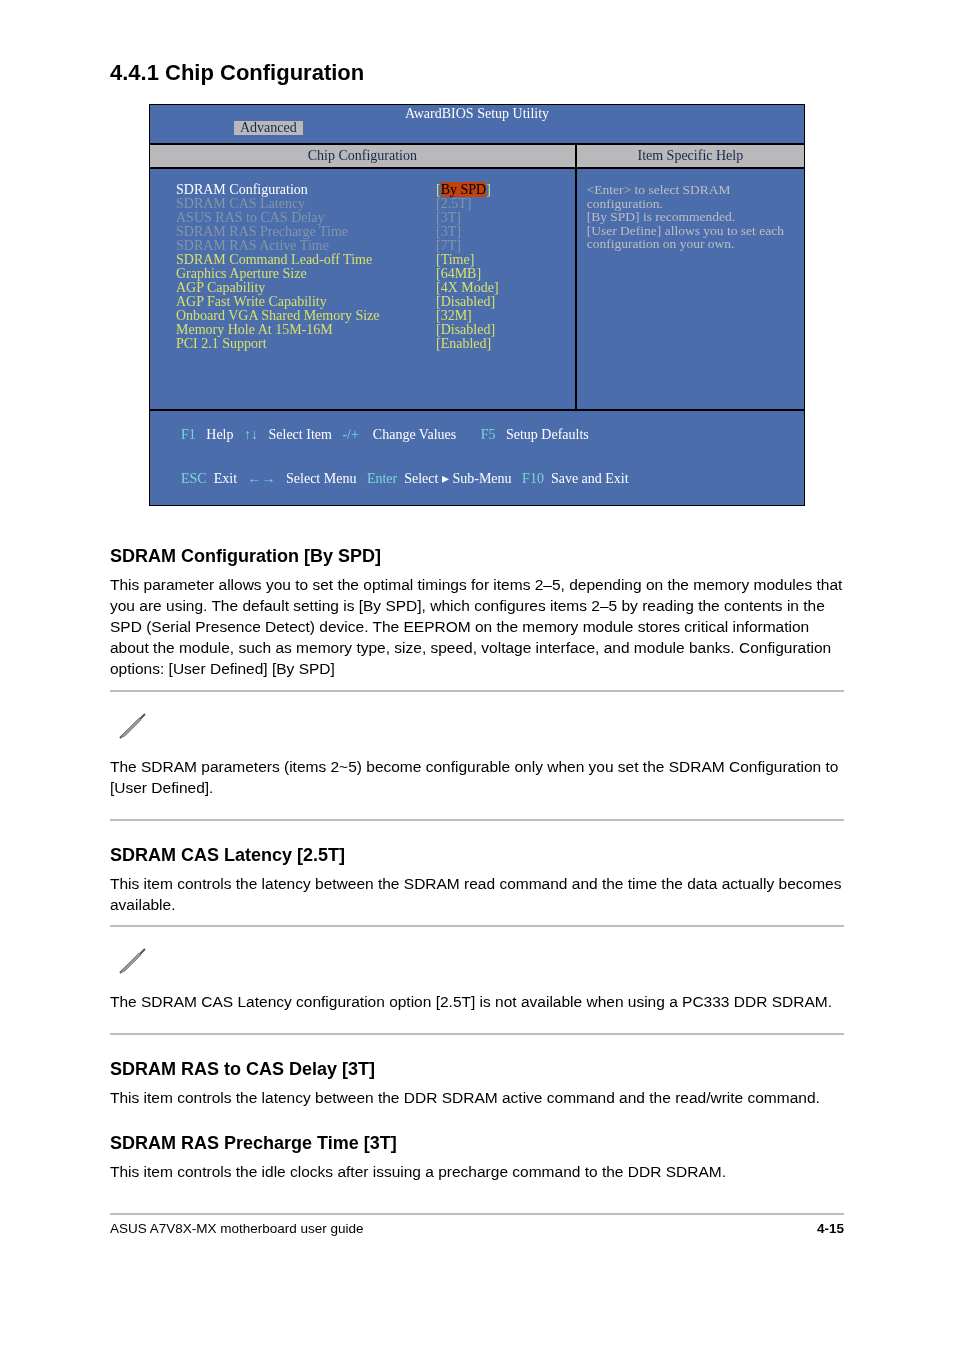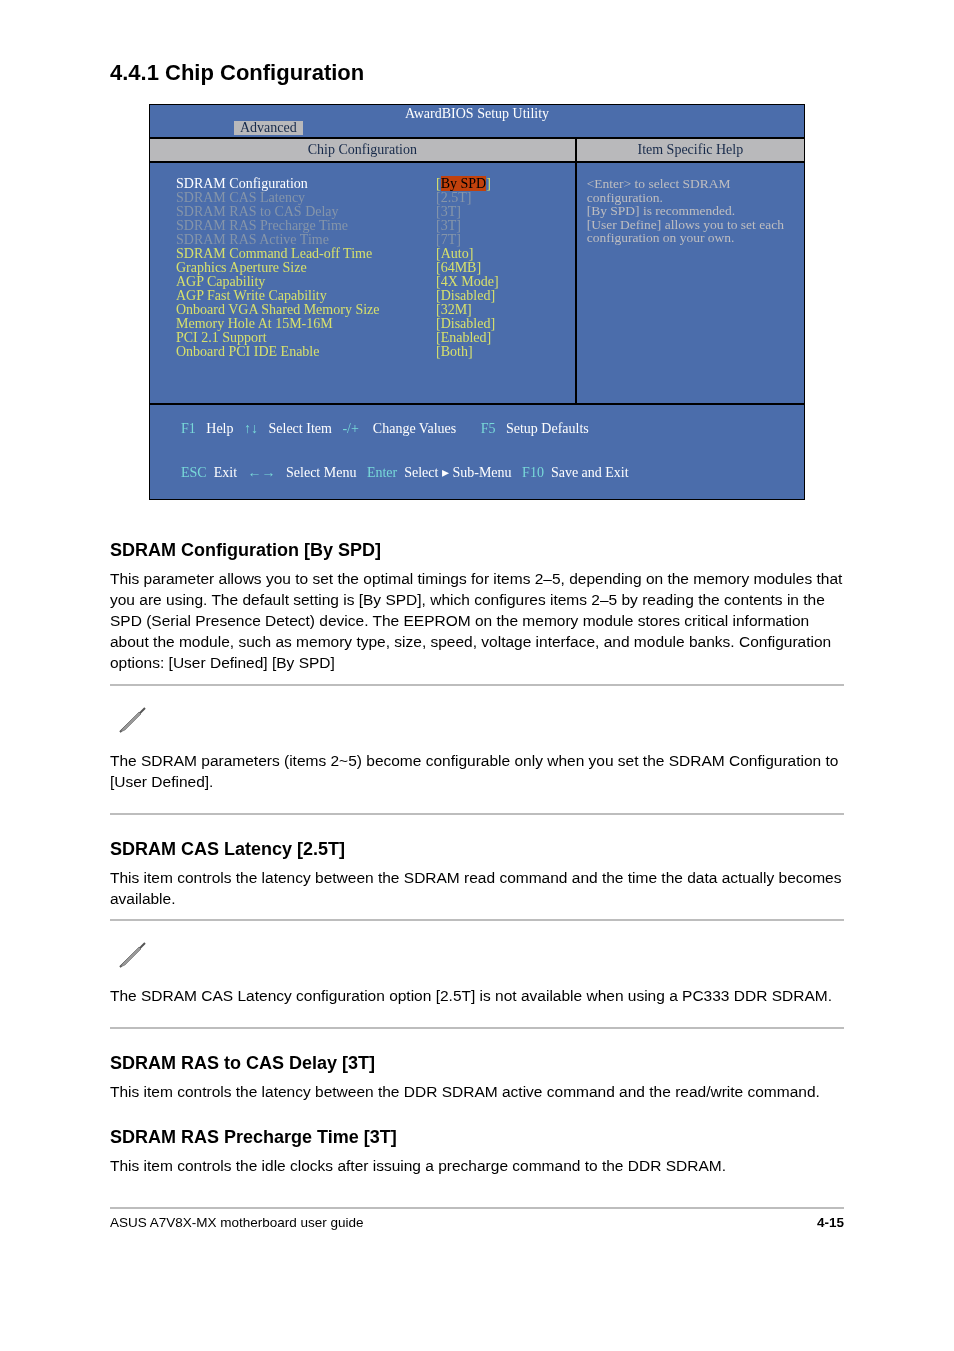--- a/index.html
+++ b/index.html
@@ -28,21 +28,21 @@
   }
   .bios-header {
     text-align: center;
     color: #ffffff;
     padding: 2px 0 0 0;
   }
   .bios-header-title { color: #fefefe; }
   .bios-tabrow {
     background: #4b6dab;
     color: #fff;
-    padding: 0 0 2px 84px;
+    padding: 0 0 8px 84px;
   }
   .bios-tab-active {
     background: #b9b9bb;
     color: #172a4a;
     padding: 0 6px;
     display: inline-block;
   }
   .bios-body {
     display: flex;
     background: #4b6dab;
@@ -116,31 +116,30 @@
   </div>
   <div class="bios-tabrow">
     <span class="bios-tab-active">Advanced</span>
   </div>
   <div class="bios-body">
     <div class="bios-left">
       <div class="panel-title">Chip Configuration</div>
       <div class="bios-left-inner" id="bios-options">
           <div class="opt-row sel-item"><span class="opt-label">SDRAM Configuration</span><span class="opt-val">[<span class="opt-val-sel">By SPD</span>]</span></div>
           <div class="opt-row"><span class="opt-label dim">SDRAM CAS Latency</span><span class="opt-val dim">[2.5T]</span></div>
-          <div class="opt-row"><span class="opt-label dim">SDRAM RAS to CAS Delay</span><span class="opt-val dim">[3T]</span></div>
+          <div class="opt-row"><span class="opt-label dim">ASUS RAS to CAS Delay</span><span class="opt-val dim">[3T]</span></div>
           <div class="opt-row"><span class="opt-label dim">SDRAM RAS Precharge Time</span><span class="opt-val dim">[3T]</span></div>
           <div class="opt-row"><span class="opt-label dim">SDRAM RAS Active Time</span><span class="opt-val dim">[7T]</span></div>
-          <div class="opt-row"><span class="opt-label">SDRAM Command Lead-off Time</span><span class="opt-val">[Auto]</span></div>
+          <div class="opt-row"><span class="opt-label">SDRAM Command Lead-off Time</span><span class="opt-val">[Time]</span></div>
           <div class="opt-row"><span class="opt-label">Graphics Aperture Size</span><span class="opt-val">[64MB]</span></div>
           <div class="opt-row"><span class="opt-label">AGP Capability</span><span class="opt-val">[4X Mode]</span></div>
           <div class="opt-row"><span class="opt-label">AGP Fast Write Capability</span><span class="opt-val">[Disabled]</span></div>
           <div class="opt-row"><span class="opt-label">Onboard VGA Shared Memory Size</span><span class="opt-val">[32M]</span></div>
           <div class="opt-row"><span class="opt-label">Memory Hole At 15M-16M</span><span class="opt-val">[Disabled]</span></div>
           <div class="opt-row"><span class="opt-label">PCI 2.1 Support</span><span class="opt-val">[Enabled]</span></div>
-          <div class="opt-row"><span class="opt-label">Onboard PCI IDE Enable</span><span class="opt-val">[Both]</span></div>
         </div>
     </div>
     <div class="bios-right">
       <div class="panel-title">Item Specific Help</div>
       <div class="bios-right-inner" id="bios-help">
           <div>&lt;Enter&gt; to select SDRAM configuration.</div>
           <div>[By SPD] is recommended.</div>
           <div>[User Define] allows you to set each configuration on your own.</div>
         </div>
     </div>

